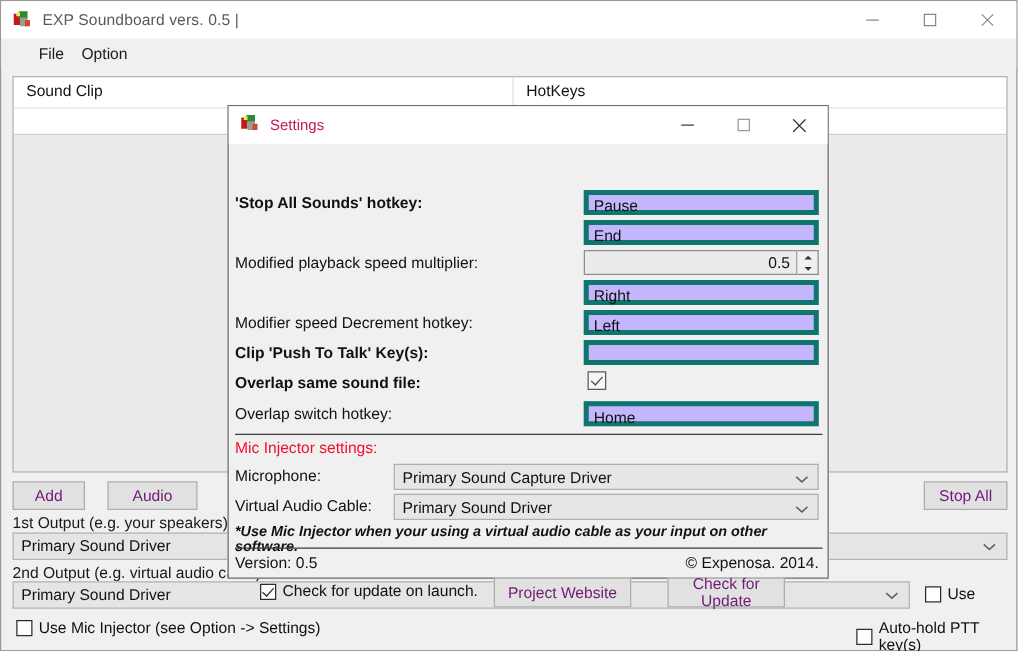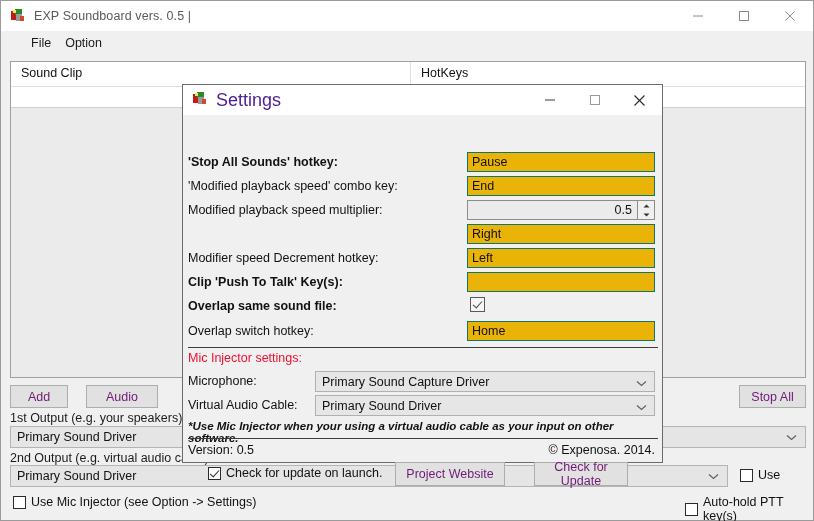--- a/index.html
+++ b/index.html
@@ -224,22 +224,22 @@
   }
   #dlg-titlebar {
     height: 30px;
     background: #ffffff;
     display: flex;
     align-items: center;
     position: relative;
   }
   #dlg-title-text {
     margin-left: 8px;
-    font-size: 18px;
-    color: #4c1d95;
+    font-size: 12px;
+    color: #be185d;
   }
   #dlg-icon { margin-left: 9px; }
   .dlg-win-btns {
     position: absolute;
     right: 0; top: 0;
     display: flex;
     height: 30px;
   }
   .dlg-win-btn {
     width: 45px; height: 30px;
@@ -267,22 +267,22 @@
     color: #111;
   }
   .flabel.bold { font-weight: bold; }
 
   .ftext {
     position: absolute;
     left: 284px;
     top: 0px;
     width: 188px;
     height: 20px;
-    background: #eab308;
-    border: 1px solid #0f766e;
+    background: #c4b5fd;
+    border: 4px solid #0f766e;
     box-sizing: border-box;
     font-size: 12.5px;
     color: #111;
     padding: 2px 0 0 4px;
   }
 
   .fspin {
     position: absolute;
     left: 284px; top: 0px;
     width: 188px; height: 20px;
@@ -516,21 +516,20 @@
   </div>
 
   <div id="dlg-body">
 
     <div class="frow" style="top:37px">
       <span class="flabel bold">'Stop All Sounds' hotkey:</span>
       <div class="ftext">Pause</div>
     </div>
 
     <div class="frow" style="top:61px">
-      <span class="flabel">'Modified playback speed' combo key:</span>
       <div class="ftext">End</div>
     </div>
 
     <div class="frow" style="top:85px">
       <span class="flabel">Modified playback speed multiplier:</span>
       <div class="fspin">
         <div class="sval">0.5</div>
         <div class="sbtns">
           <div class="sbtn">
             <svg width="7" height="4" viewBox="0 0 7 4">

